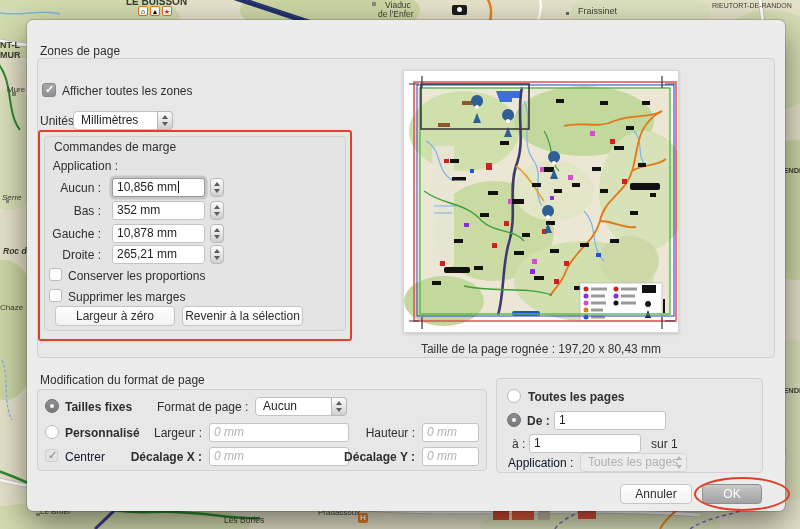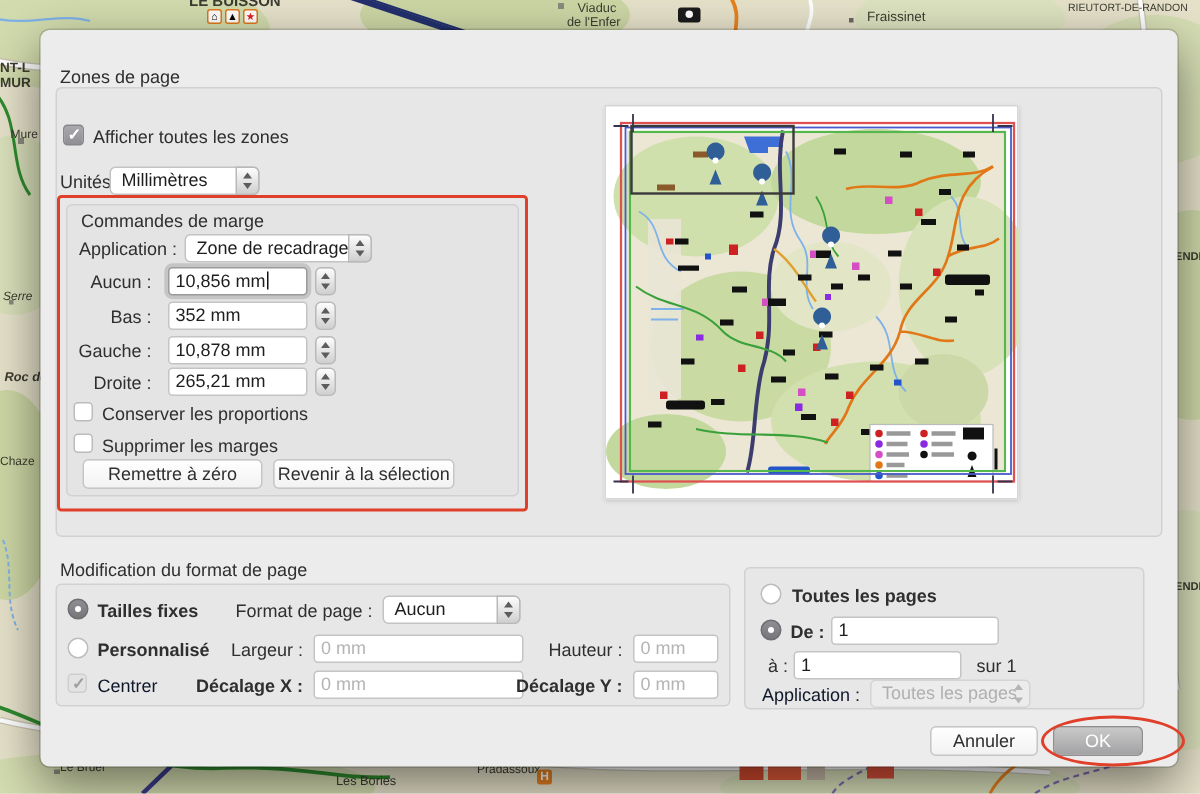--- a/index.html
+++ b/index.html
@@ -21,21 +21,21 @@
   #dialog { left:27px; top:20px; width:758px; height:491px; background:#ececec; border-radius:6px; box-shadow:0 12px 34px rgba(0,0,0,.5), 0 0 0 1px rgba(0,0,0,.15); z-index:1; }
   #titlebar { left:0; top:0; width:100%; height:18px; background:linear-gradient(#e9e9e9,#d8d8d8); border-bottom:1px solid #c3c3c3; border-radius:6px 6px 0 0; text-align:center; font-size:13px; color:#4a4a4a; line-height:18px; }
 
   .section-label { font-size:12px; color:#2f2f2f; }
   .groupbox { background:#e7e7e7; border:1px solid #d1d1d1; border-radius:4px; }
   .label { font-size:12px; color:#2f2f2f; white-space:nowrap; }
   .label.r { text-align:right; }
   .label.dim { color:#0f172a; }
 
   .field { background:#fff; border:1px solid #c4c4c4; border-radius:3px; font-size:12px; color:#1e1e1e; padding:0 4px; line-height:17px; height:19px; overflow:hidden; white-space:nowrap; }
-  .field.ph { color:#b4b4b4; }
+  .field.ph { color:#b4b4b4;font-style:italic; }
   .field.focused { border-color:#9a9a9a; box-shadow:0 0 0 2.5px rgba(140,140,140,.35); }
   .caret { display:inline-block; width:1px; height:12px; background:#111; vertical-align:-2px; margin-left:1px; }
 
   
   .popup { background:#fff; border:1px solid #c3c3c3; border-radius:4px; height:19px; font-size:12px; color:#1e1e1e; padding:0 20px 0 7px; line-height:17px; position:absolute; white-space:nowrap; }
   .popup .cap { position:absolute; right:-1px; top:-1px; width:16px; height:19px; background:linear-gradient(#fdfdfd,#cfcfcf); border:1px solid #b9b9b9; border-radius:0 4px 4px 0; }
   .popup .cap i, .stepper i { position:absolute; left:50%; width:0; height:0; border-left:3px solid transparent; border-right:3px solid transparent; transform:translateX(-50%); }
   .popup .cap i.up, .stepper i.up { top:3px; border-bottom:4px solid #5c5c5c; }
   .popup .cap i.dn, .stepper i.dn { bottom:3px; border-top:4px solid #5c5c5c; }
   .popup.dis { background:#ececec; border-color:#d4d4d4; color:#b0b0b0; }
@@ -160,27 +160,20 @@
     <span class="cap">
         <i class="up"></i>
         <i class="dn"></i>
       </span>
   </div>
 
   <div class="abs groupbox" style="left:17px; top:116px; width:302px; height:195px; background:#e4e4e4;"></div>
   <span class="abs label" style="left:27px; top:120px;">Commandes de marge</span>
 
   <span class="abs label r" style="left:24px; top:139px; width:67px;">Application :</span>
-  <div class="popup" style="left:96px; top:136px; width:125px;">
-    <span>Zone de recadrage</span>
-    <span class="cap">
-        <i class="up"></i>
-        <i class="dn"></i>
-      </span>
-  </div>
 
   <span class="abs label r" style="left:24px; top:161px; width:50px;">Aucun :</span>
   <div class="abs field focused" style="left:85px; top:158px; width:93px;">
     <span>10,856 mm</span><span class="caret"></span>
   </div>
   <span class="stepper" style="left:183px; top:158px;">
       <i class="up"></i>
       <i class="dn"></i>
     </span>
 
@@ -210,21 +203,21 @@
       <i class="up"></i>
       <i class="dn"></i>
     </span>
 
   <span class="cb" style="left:22px; top:248px; width:13px; height:13px;"></span>
   <span class="abs label" style="left:41px; top:249px;">Conserver les proportions</span>
 
   <span class="cb" style="left:22px; top:269px; width:13px; height:13px;"></span>
   <span class="abs label" style="left:41px; top:270px;">Supprimer les marges</span>
 
-  <button class="btn" style="left:28px; top:286px; width:120px;">Remettre à zéro</button>
+  <button class="btn" style="left:28px; top:286px; width:120px;">Largeur à zéro</button>
   <button class="btn" style="left:155px; top:286px; width:121px;">Revenir à la sélection</button>
 
   <div id="preview-page" class="abs">
     <svg width="276" height="263" viewBox="0 0 276 263">
 
       <g>
         <rect x="14" y="16" width="252" height="228" fill="#ece7d4"></rect>
         <ellipse cx="60" cy="60" rx="55" ry="40" fill="#cfe0ac"></ellipse>
         <ellipse cx="180" cy="50" rx="70" ry="35" fill="#c3d89c"></ellipse>
         <ellipse cx="240" cy="120" rx="45" ry="60" fill="#d8e2b8"></ellipse>
@@ -357,20 +350,21 @@
       <g stroke="#33334d" stroke-width="1.2">
         <path d="M18,5 v12 M5,13 h10"></path>
           <path d="M258,5 v12 M271,13 h-10"></path>
         <path d="M18,258 v-12 M5,250 h10"></path>
           <path d="M258,258 v-12 M271,250 h-10"></path>
       </g>
 
       <rect x="17" y="13" width="108" height="45" fill="none" stroke="#3a3a3a" stroke-width="1.6"></rect>
     </svg>
   </div>
+  <div id="preview-caption" class="abs">Taille de la page rognée : 197,20 x 80,43 mm</div>
 
   <span class="abs section-label" style="left:13px; top:353px;">Modification du format de page</span>
   <div class="abs groupbox" style="left:10px; top:369px; width:450px; height:82px;"></div>
 
   <span class="radio on" style="left:18px; top:379px;"></span>
   <span class="abs label" style="left:38px; top:380px; font-weight:bold;">Tailles fixes</span>
   <span class="abs label" style="left:130px; top:380px;">Format de page :</span>
   <div class="popup" style="left:228px; top:377px; width:92px;">
     <span>Aucun</span>
     <span class="cap">

